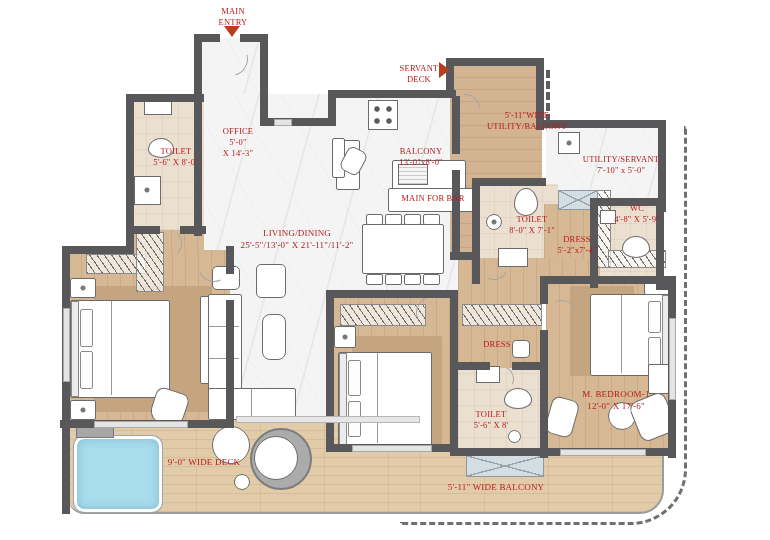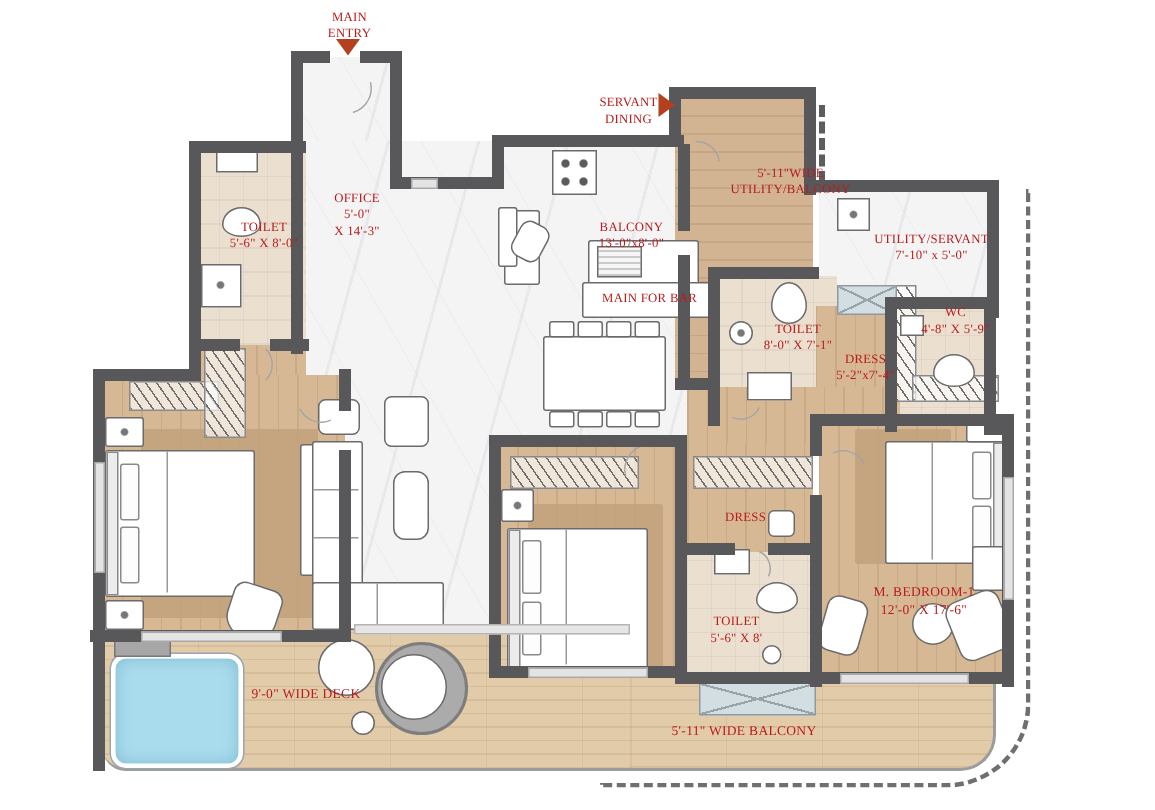--- a/index.html
+++ b/index.html
@@ -253,21 +253,21 @@
 
   <div class="abs tri-down" style="left:224px;top:26px;"></div>
   <div class="abs tri-right" style="left:439px;top:62px;"></div>
 
   <div class="lbl" style="left:233px;top:17px;">
       <span>MAIN
 ENTRY</span>
     </div>
   <div class="lbl" style="left:419px;top:74px;">
       <span>SERVANT
-DINING</span>
+DECK</span>
     </div>
 
   <div class="lbl" style="left:238px;top:143px;">
     <span>OFFICE</span>
     <span>5'-0"
 X 14'-3"</span>
   </div>
   <div class="lbl" style="left:176px;top:157px;">
     <span>TOILET</span>
     <span>5'-6" X 8'-0"</span>
@@ -292,20 +292,24 @@
     <span>8'-0" X 7'-1"</span>
   </div>
   <div class="lbl" style="left:637px;top:214px;">
     <span>WC</span>
     <span>4'-8" X 5'-9"</span>
   </div>
   <div class="lbl" style="left:577px;top:245px;">
     <span>DRESS</span>
     <span>5'-2"x7'-4"</span>
   </div>
+  <div class="lbl big" style="left:297px;top:240px;">
+    <span>LIVING/DINING</span>
+    <span>25'-5"/13'-0" X 21'-11"/11'-2"</span>
+  </div>
   <div class="lbl" style="left:497px;top:345px;">
     <span>DRESS</span>
   </div>
   <div class="lbl" style="left:491px;top:420px;">
     <span>TOILET</span>
     <span>5'-6" X 8'</span>
   </div>
   <div class="lbl big" style="left:616px;top:401px;">
     <span>M. BEDROOM-1</span>
     <span>12'-0" X 17'-6"</span>

